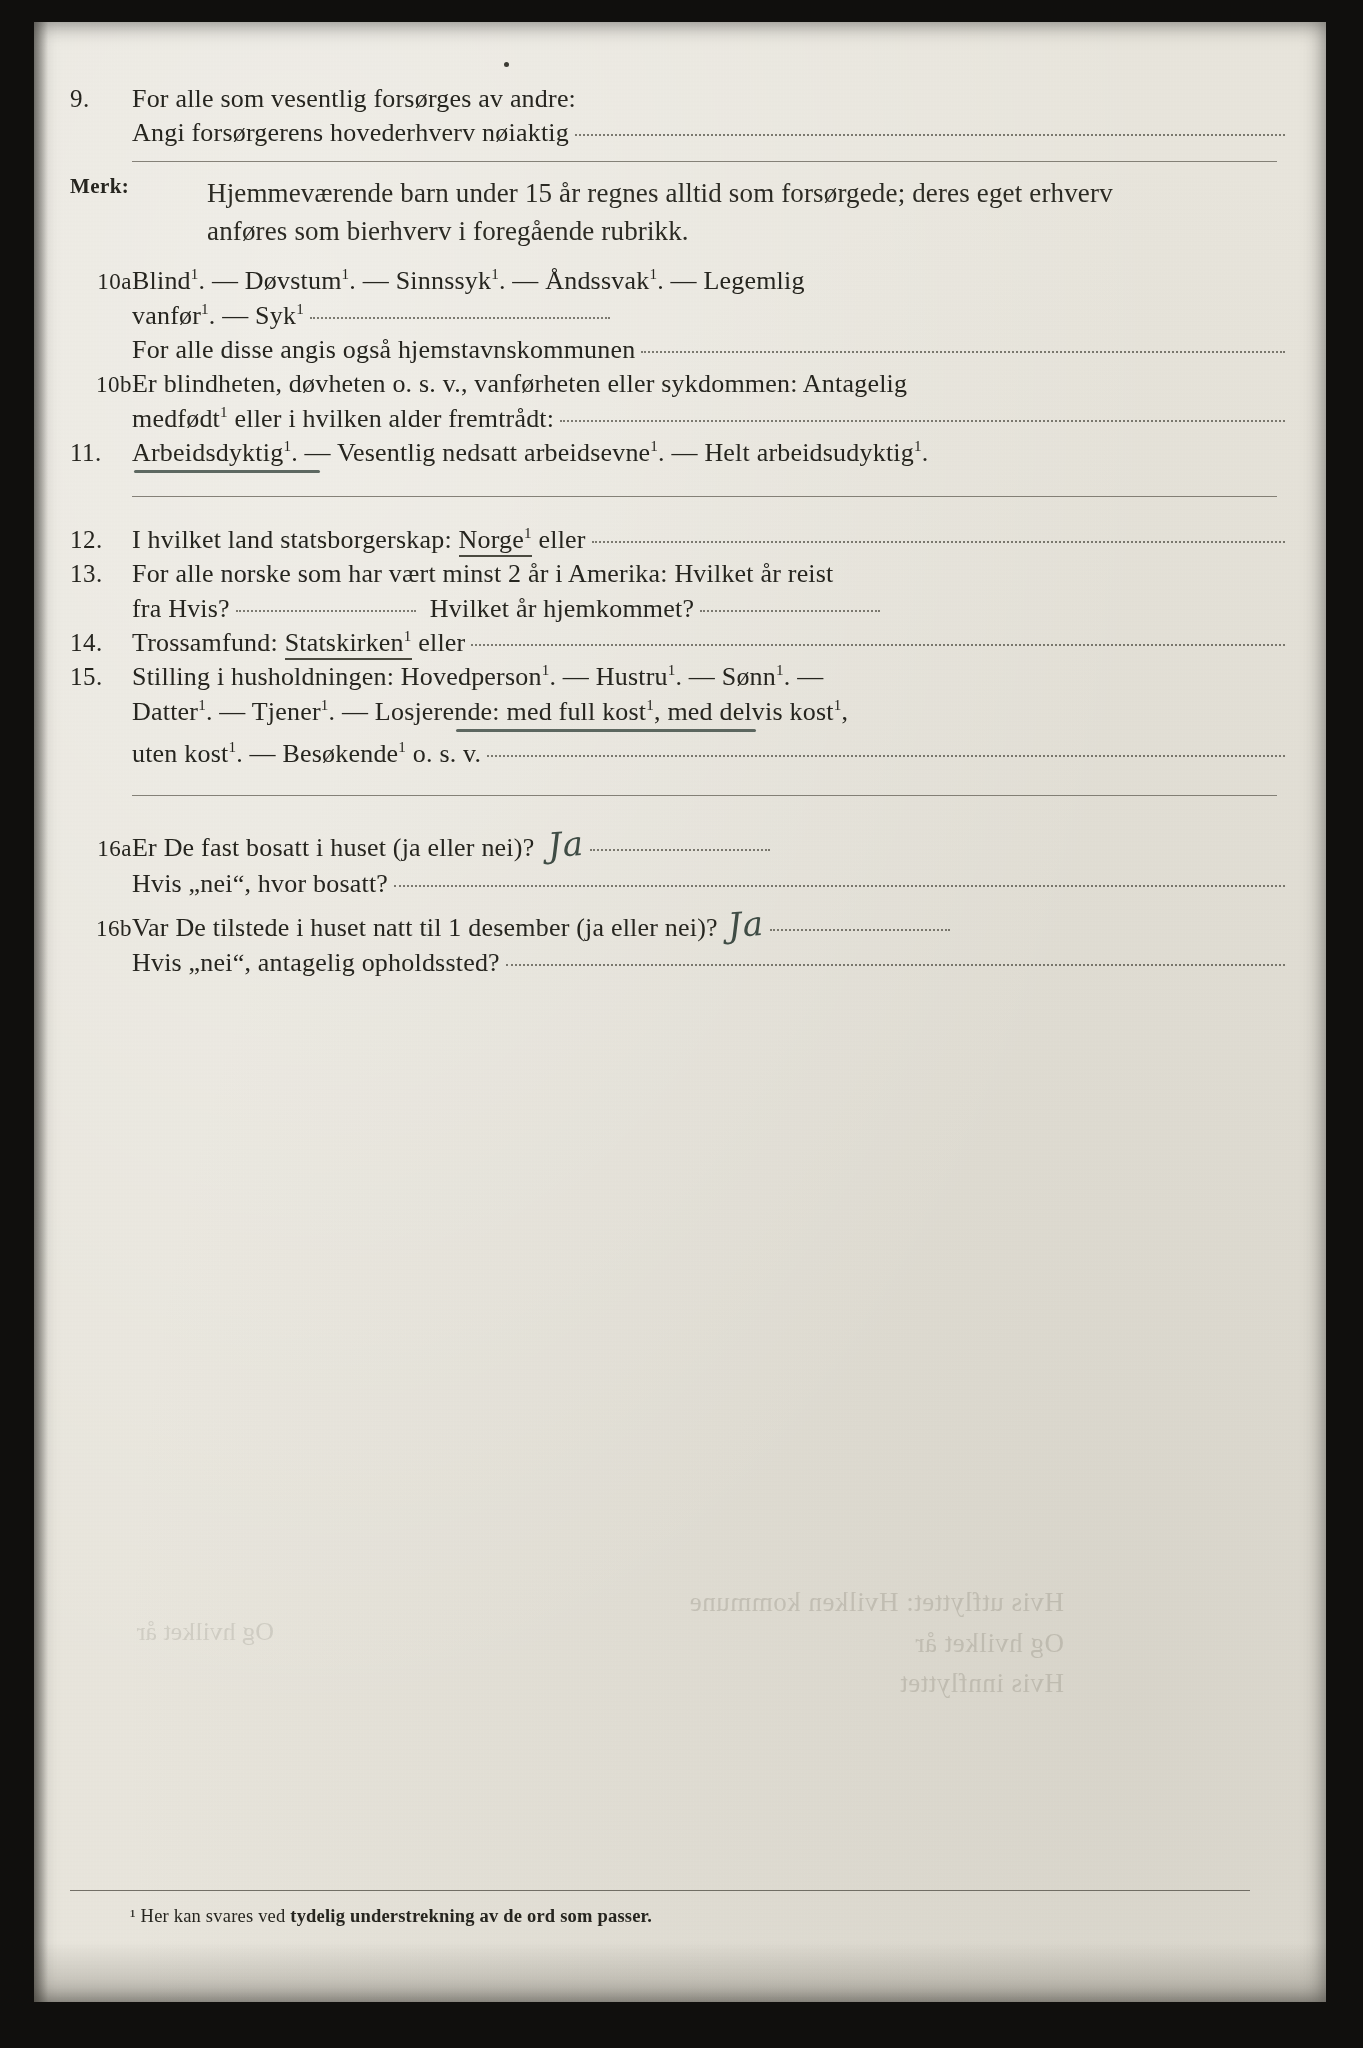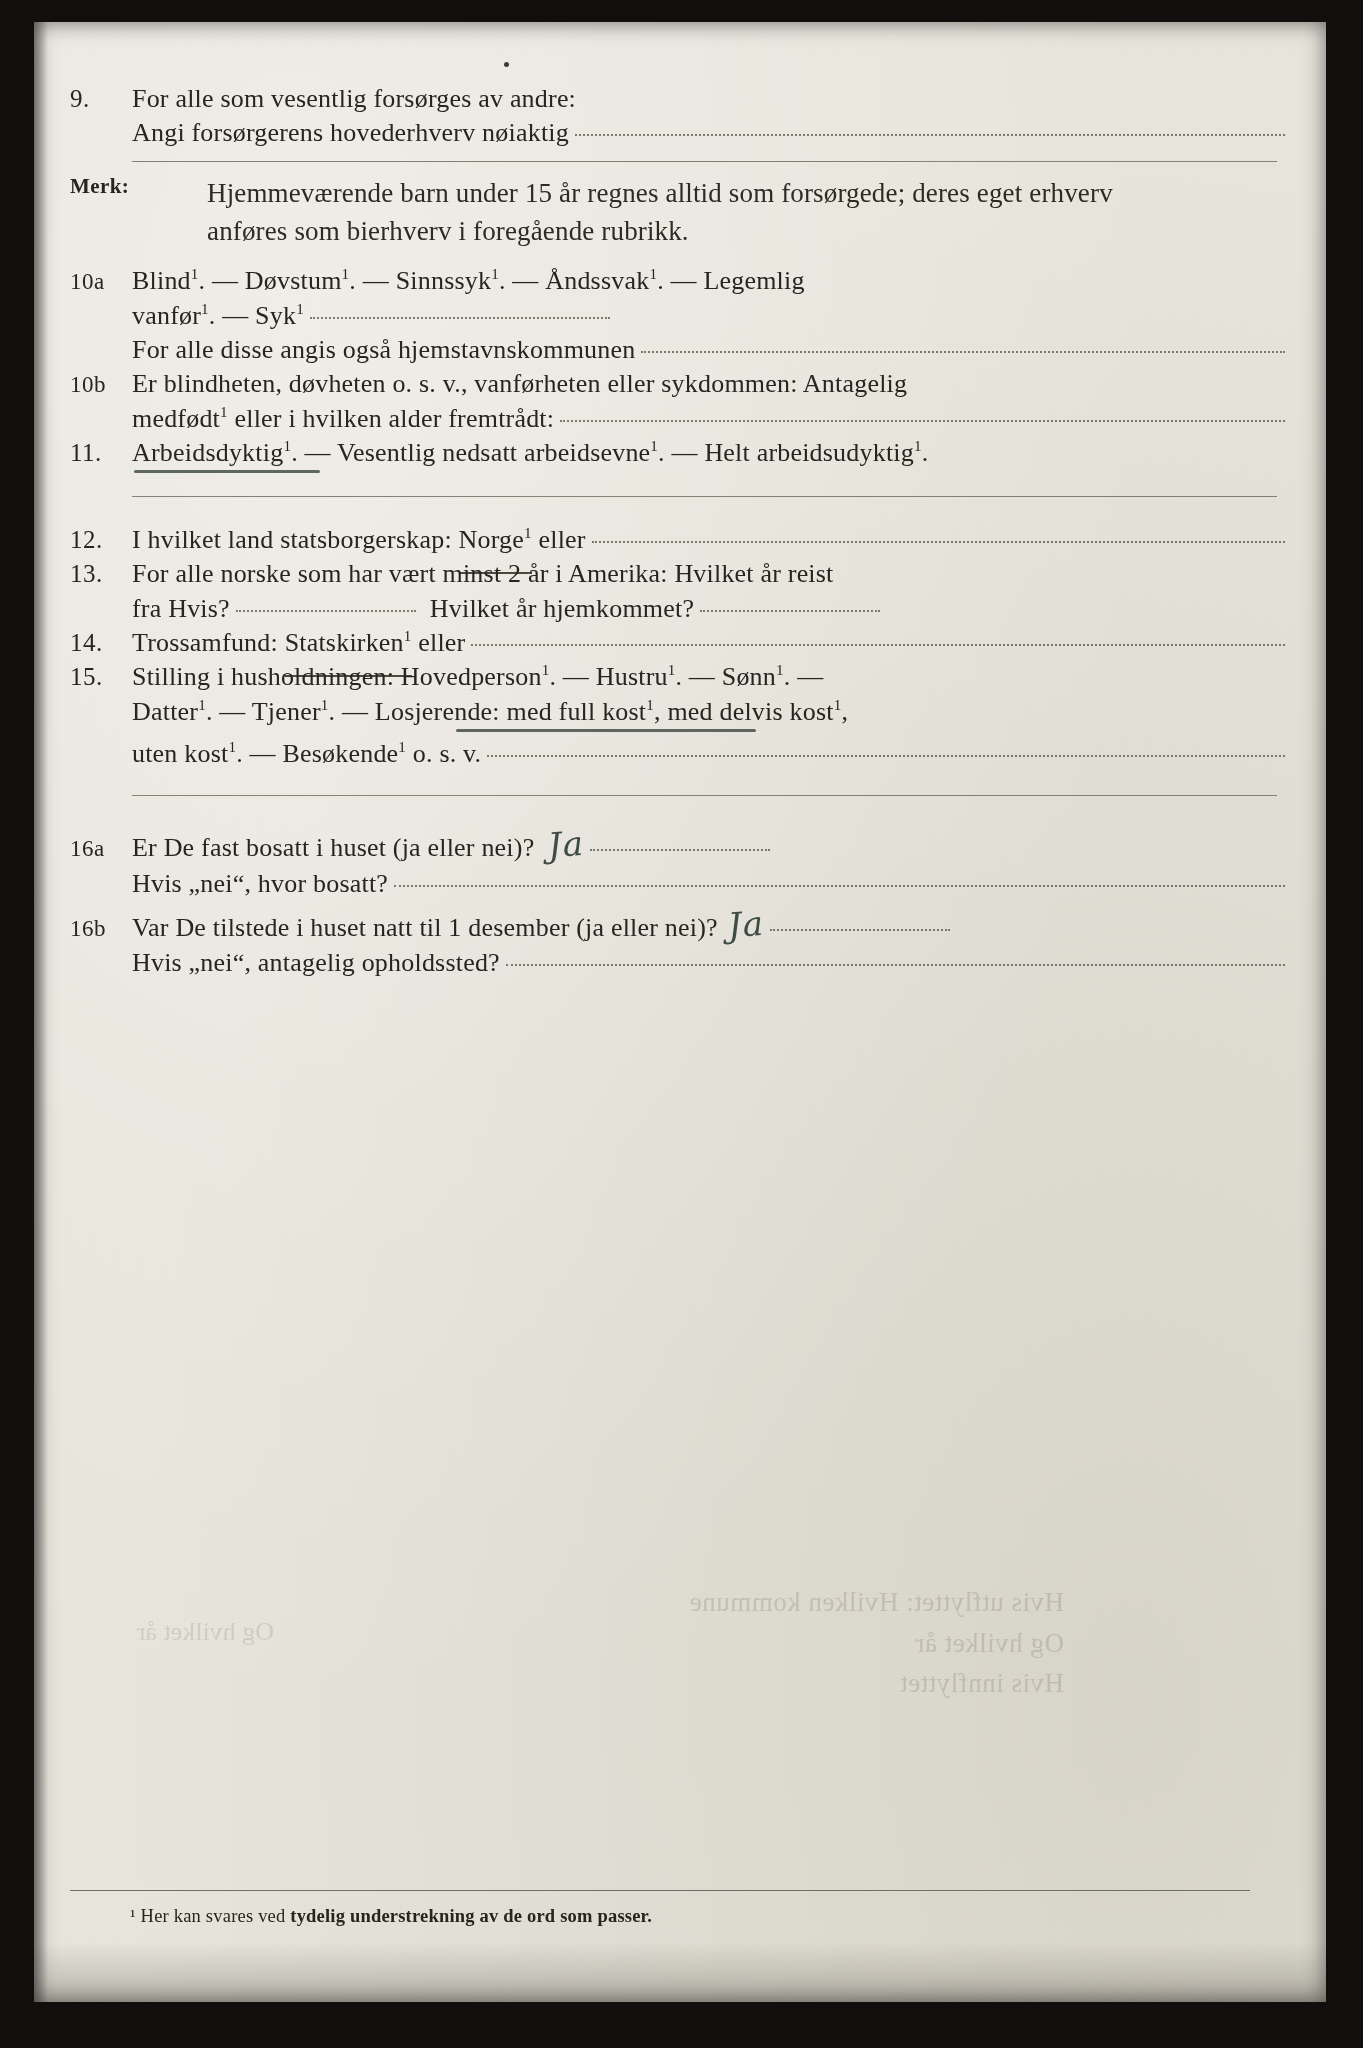--- a/index.html
+++ b/index.html
@@ -75,21 +75,21 @@
     display: flex;
     align-items: baseline;
     color: #26251f;
   }
   .num {
     width: 62px;
     flex: 0 0 62px;
     font-size: 25px;
     letter-spacing: .5px;
   }
-  .num.small { font-size: 23px; }
+  .num.small { font-size: 23px; text-align: right; }
   .txt {
     font-size: 26px;
     line-height: 1.32;
     letter-spacing: .2px;
     white-space: nowrap;
   }
 
   
   .leader {
     flex: 1 1 auto;
@@ -132,21 +132,21 @@
   }
 
   sup.foot {
     font-size: 0.58em;
     vertical-align: super;
     line-height: 0;
   }
 
   .under {
     border-bottom: 2.4px solid #4b4a40;
-    padding-bottom: 18px;
+    padding-bottom: 1px;
   }
   .pen-under {
     position: absolute;
     height: 3px;
     background: #3d4a43;
     border-radius: 2px;
     opacity: .82;
   }
 
   .hand {

